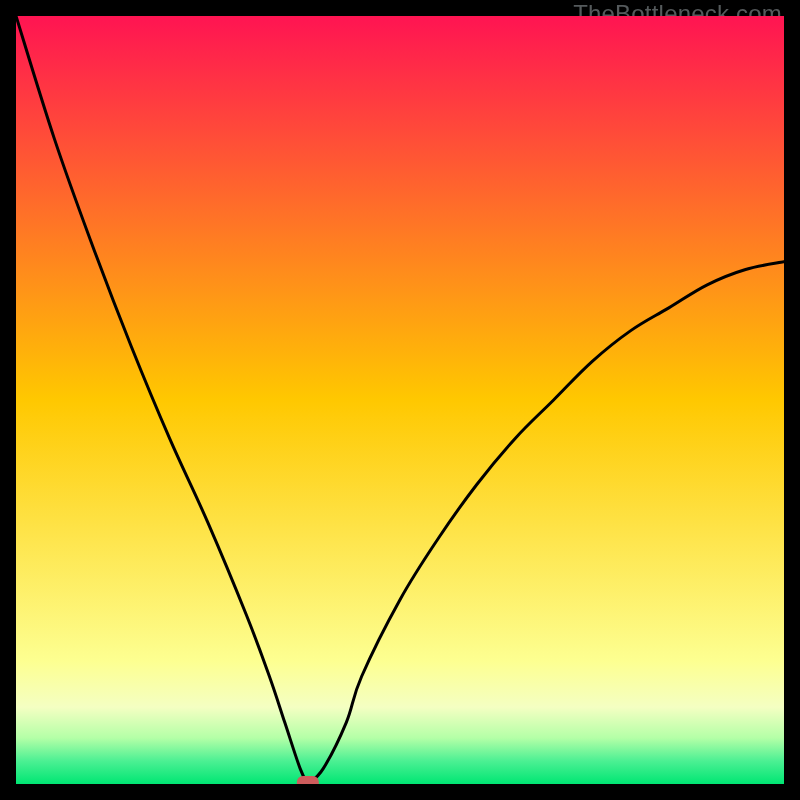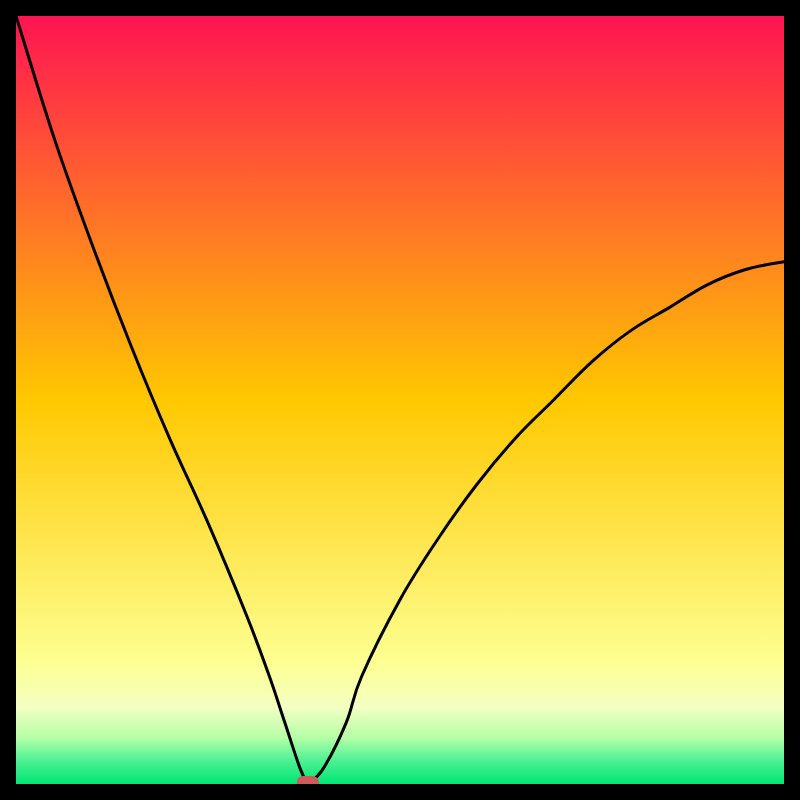--- a/index.html
+++ b/index.html
@@ -33,20 +33,21 @@
     letter-spacing: 0.2px;
     font-weight: 500;
     user-select: none;
     pointer-events: none;
   }
 </style>
 </head>
 <body>
 
 <div class="frame">
+  <div class="watermark">TheBottleneck.com</div>
   <svg class="plot" viewBox="0 0 768 768" preserveAspectRatio="none" id="plot-svg">
     <defs>
       <linearGradient id="bg-grad" x1="0" y1="0" x2="0" y2="1">
           <stop offset="0%" stop-color="#ff1452"></stop>
           <stop offset="50%" stop-color="#ffc800"></stop>
           <stop offset="84%" stop-color="#fdff91"></stop>
           <stop offset="90%" stop-color="#f4ffc2"></stop>
           <stop offset="94%" stop-color="#b4ffa7"></stop>
           <stop offset="97%" stop-color="#4cf093"></stop>
           <stop offset="100%" stop-color="#00e673"></stop>

